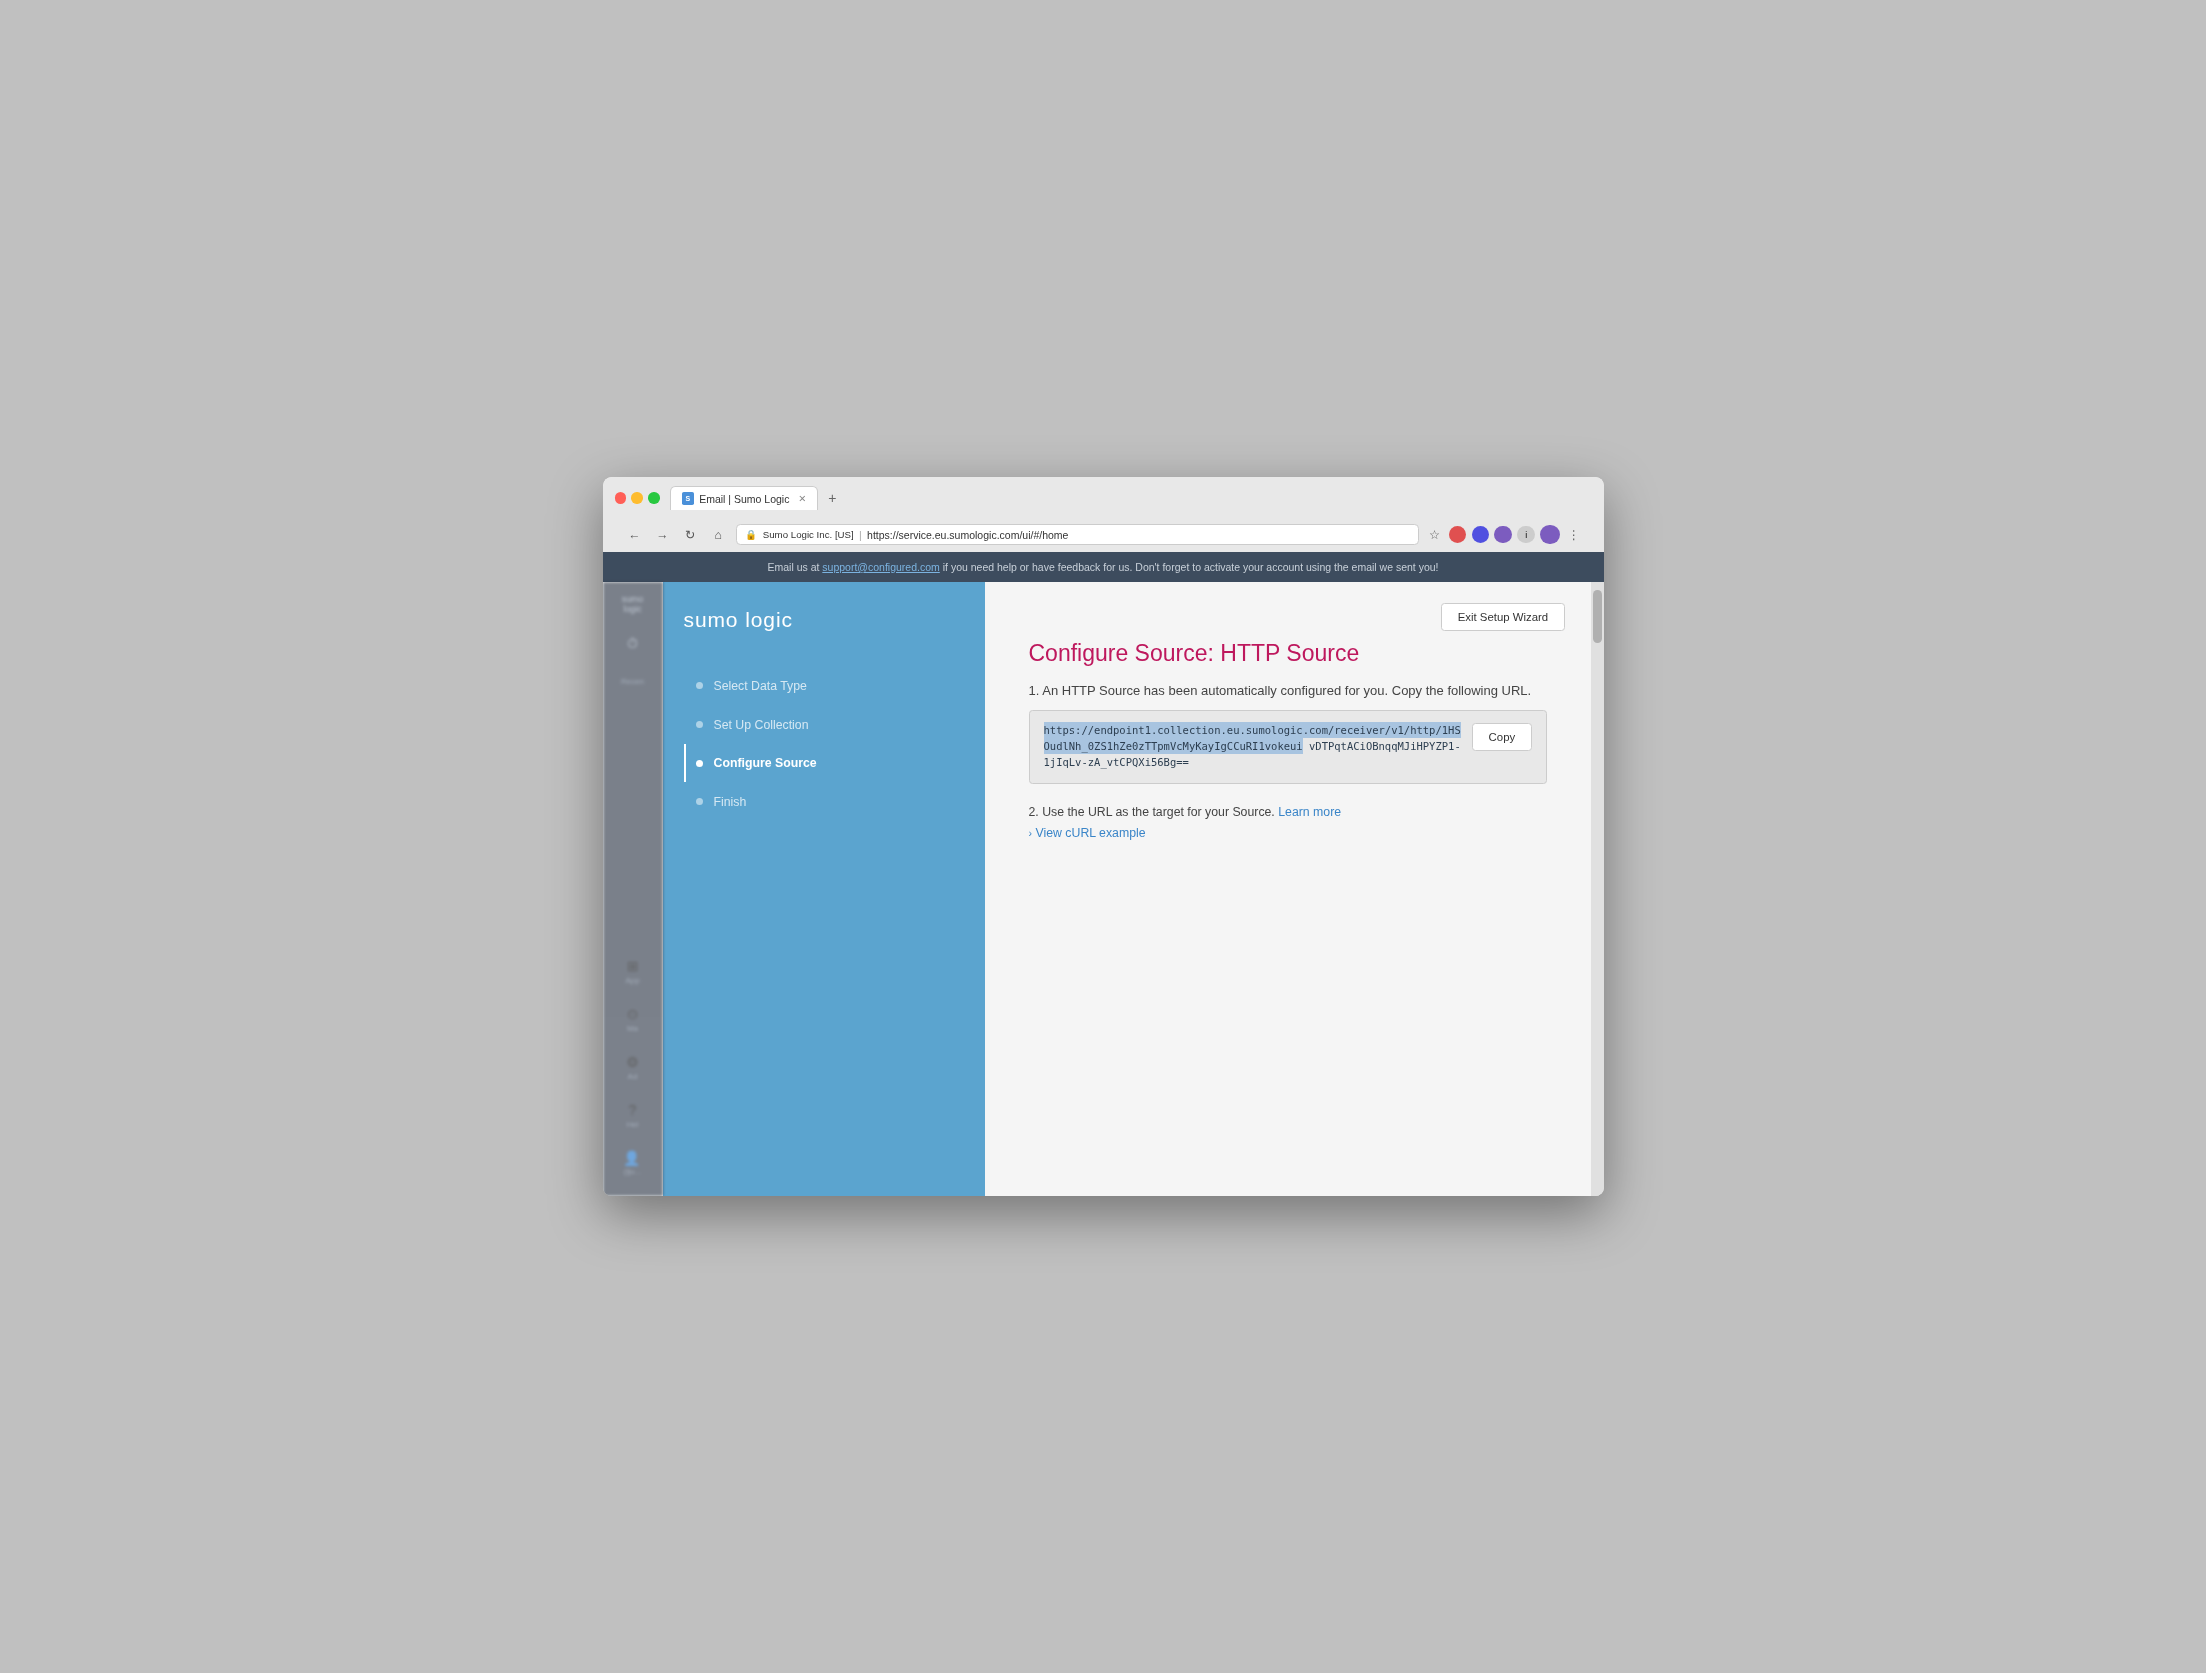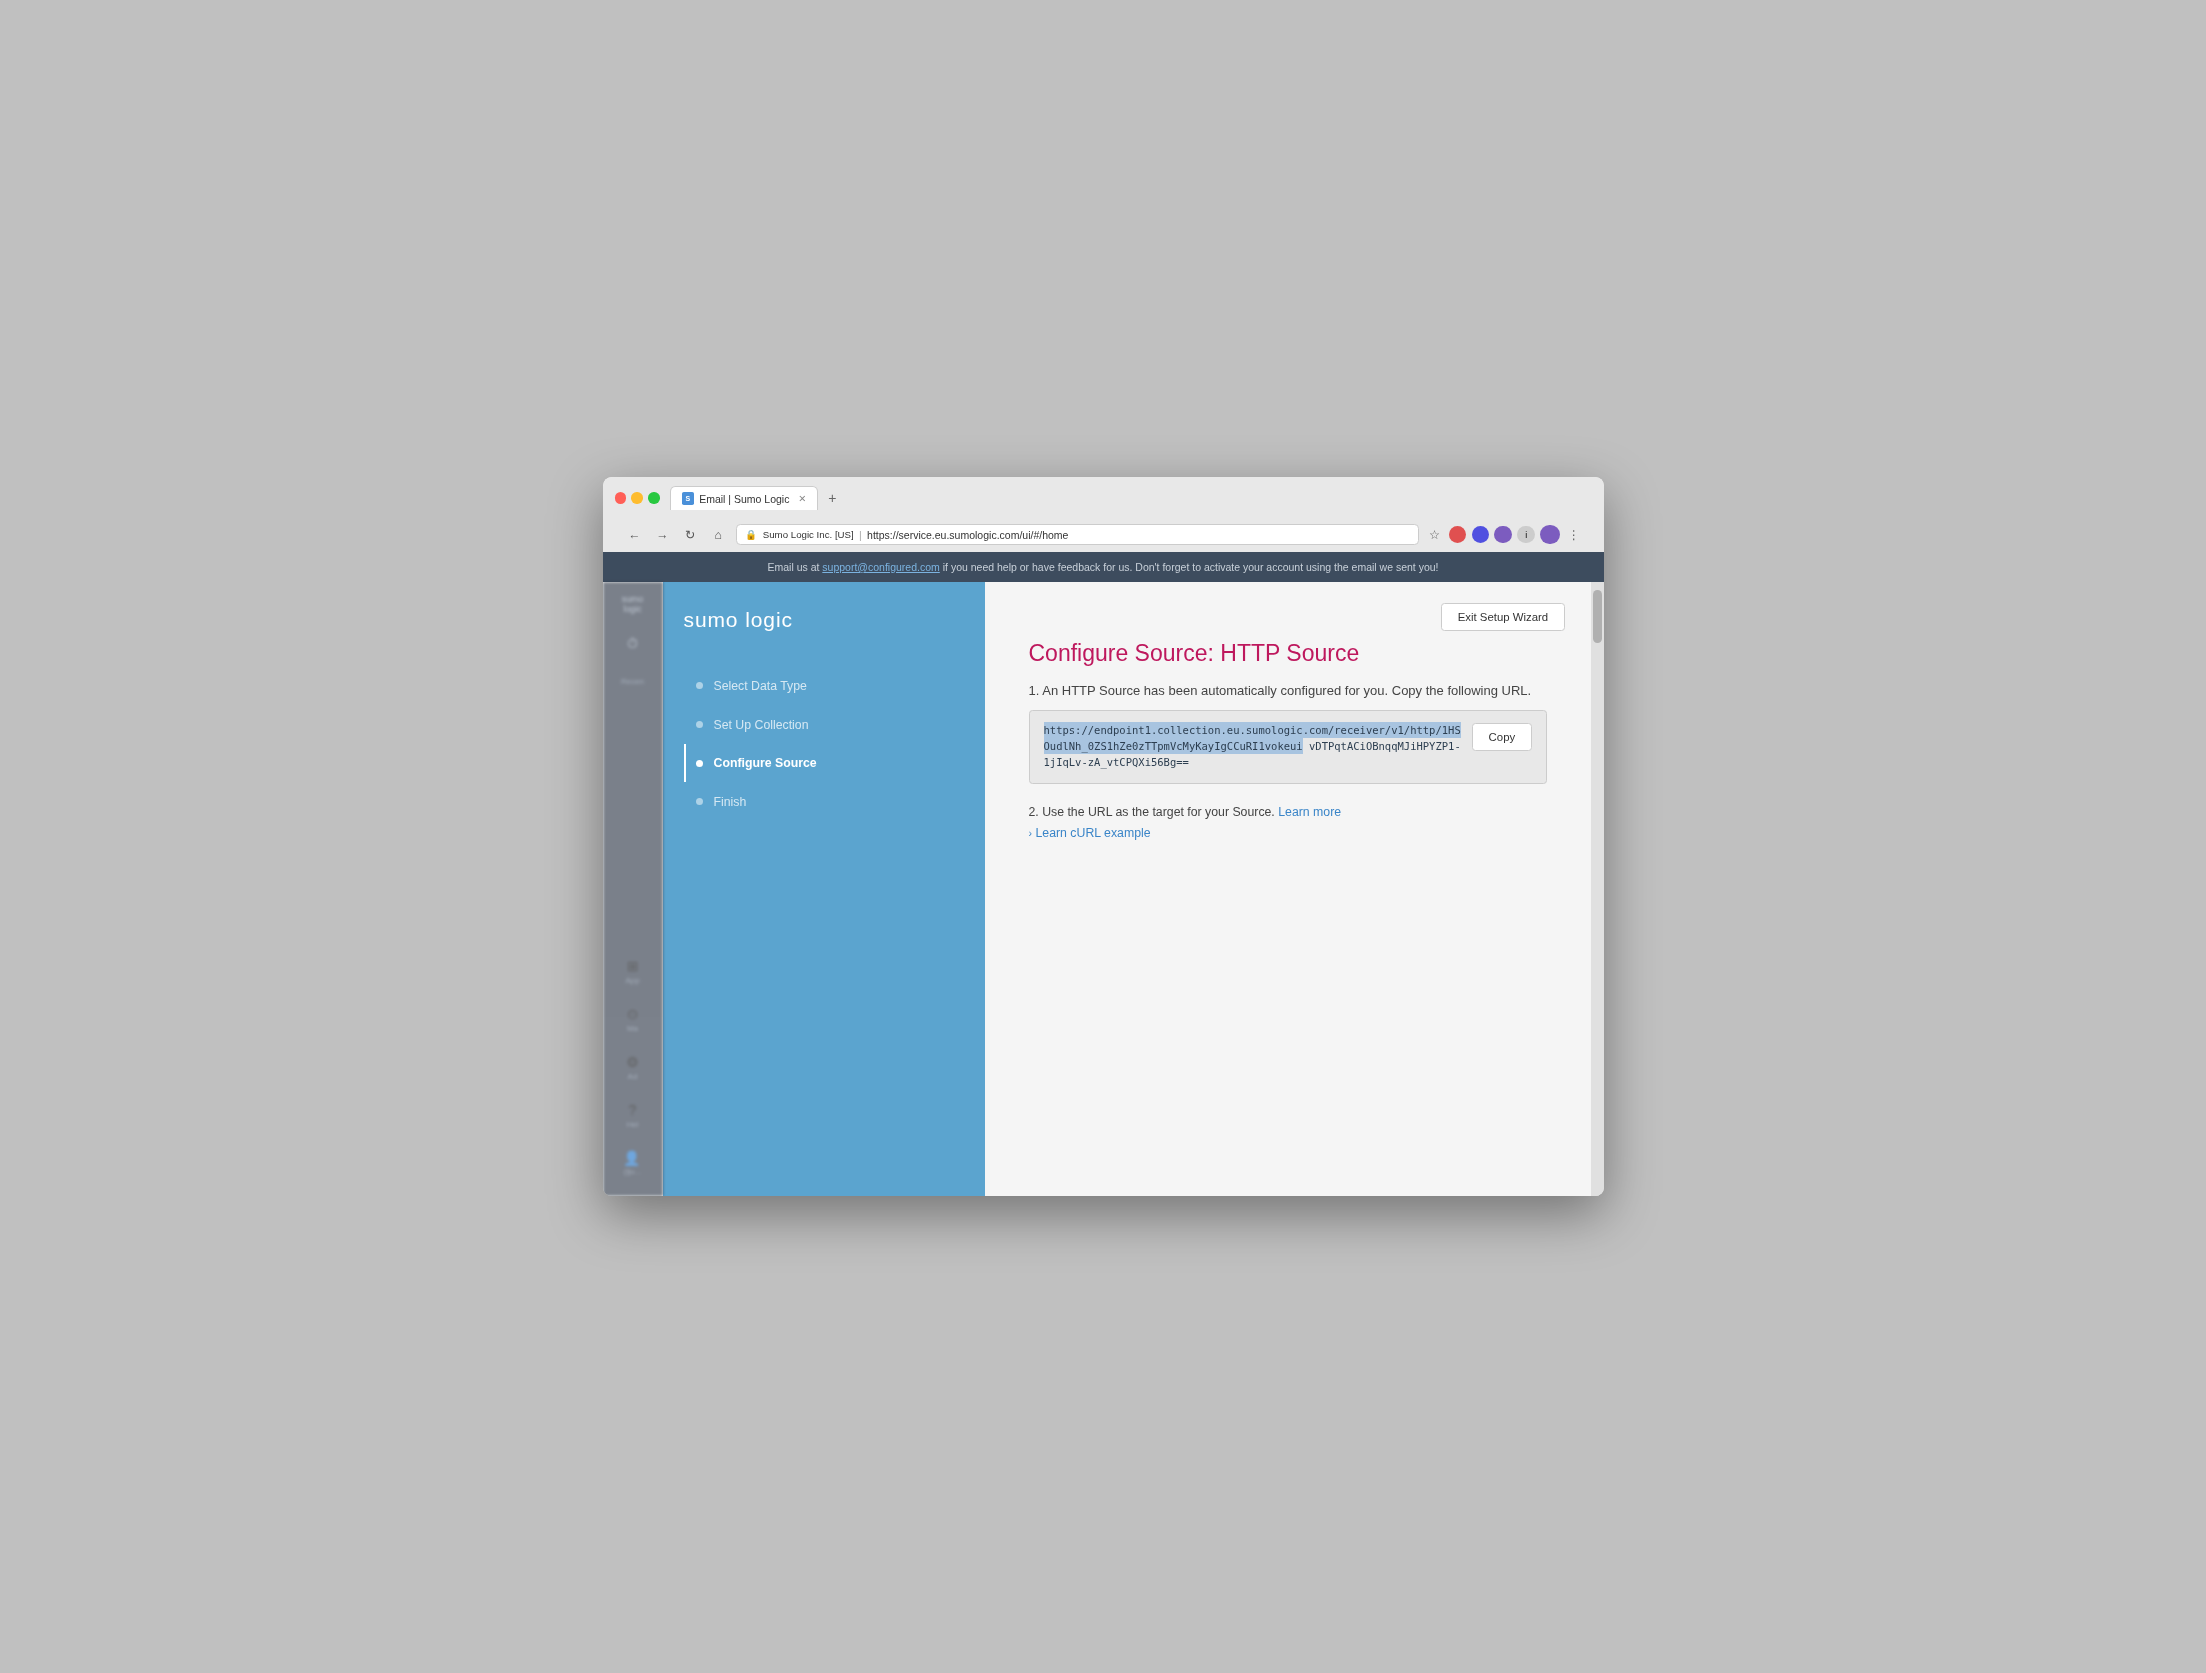--- a/index.html
+++ b/index.html
@@ -313,21 +313,21 @@
           </div>
           <button class="copy-btn">Copy</button>
         </div>
 
         <p class="step2-text">
           <span>2. Use the URL as the target for your Source.</span>
           <a href="#">Learn more</a>
         </p>
         <a href="#" class="curl-link">
           <span class="curl-chevron">›</span>
-          <span>Learn cURL example</span>
+          <span>View cURL example</span>
         </a>
 
       </div>
 
       <div style="width:12.3px;background:#e0e0e0;position:relative;">
         <div style="width:8.8px;height:53px;background:#b0b0b0;border-radius:4.4px;position:absolute;top:8.8px;left:1.8px;"></div>
       </div>
     </div>
   </div>
 </div>

